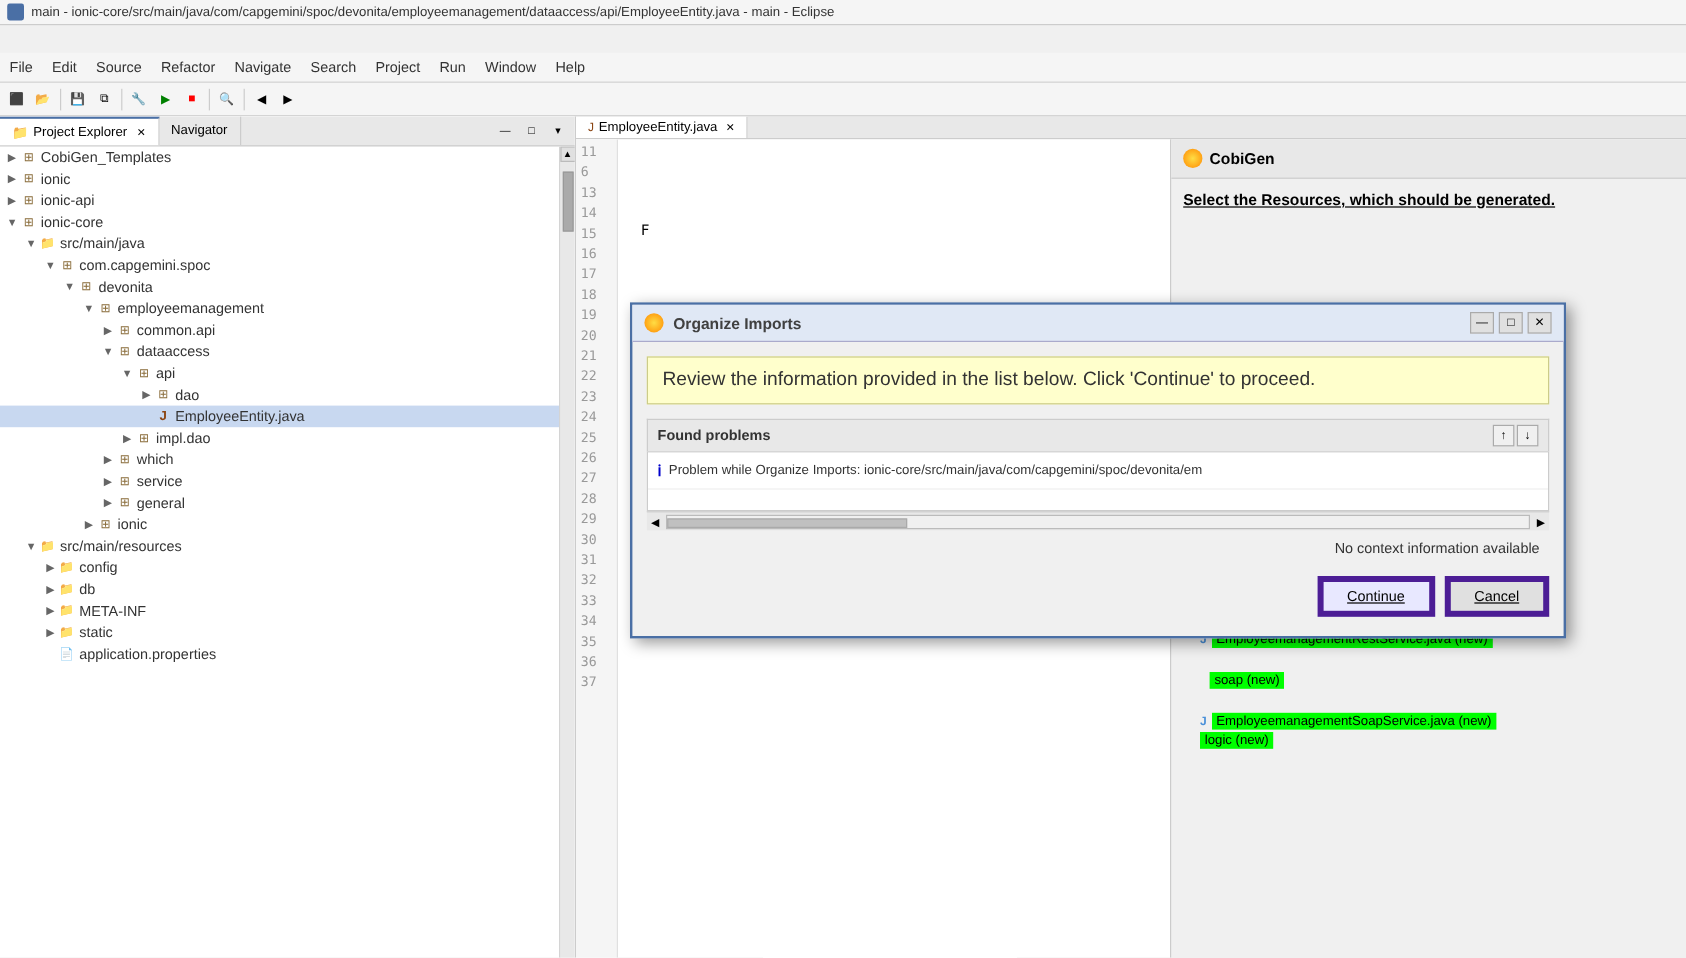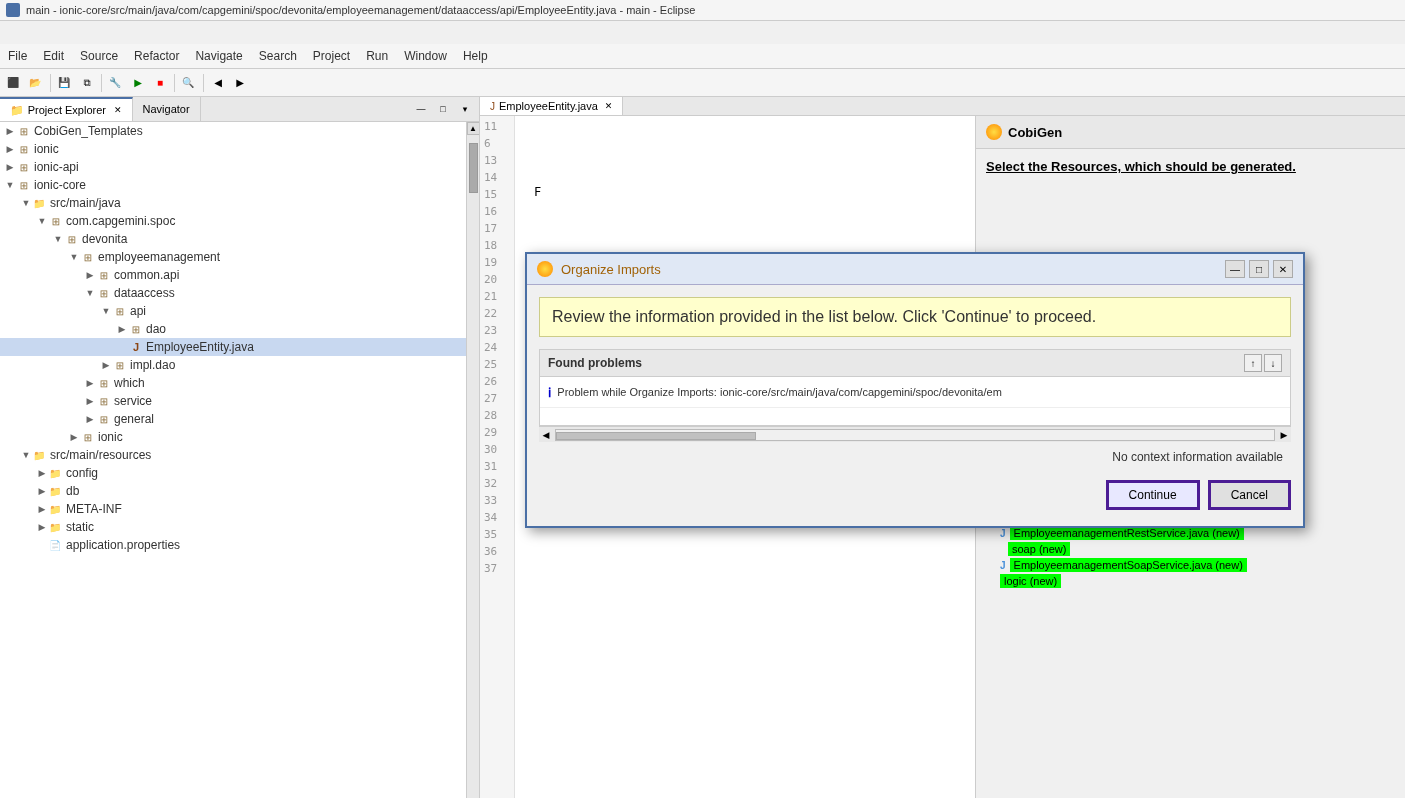--- a/index.html
+++ b/index.html
@@ -36,21 +36,21 @@
     .editor-tab { padding: 3px 10px; font-size: 11px; cursor: pointer; border-right: 1px solid #ccc; display: flex; align-items: center; gap: 4px; }
     .editor-tab.active { background: #fff; }
     .editor-content { flex: 1; display: flex; overflow: hidden; background: #fff; }
     .line-numbers { width: 35px; background: #f5f5f5; border-right: 1px solid #e0e0e0; padding: 2px 4px; font-family: monospace; font-size: 11px; color: #999; line-height: 17px; user-select: none; }
 
     
     .organize-dialog { position: absolute; top: 155px; left: 45px; width: 780px; background: #f0f0f0; border: 2px solid #4a6fa5; box-shadow: 4px 4px 12px rgba(0,0,0,0.4); z-index: 20; }
     .org-title-bar { background: #e0e8f5; display: flex; align-items: center; justify-content: space-between; padding: 6px 10px; border-bottom: 1px solid #aac; }
     .org-title-left { display: flex; align-items: center; gap: 8px; }
     .org-title-icon { width: 16px; height: 16px; border-radius: 8px; background: radial-gradient(circle, #ffdd44, #ff8800); display: inline-block; }
-    .org-title-text { font-size: 13px; font-weight: normal; color: #a16207; }
+    .org-title-text { font-size: 13px; font-weight: bold; color: #404040; }
     .org-win-btns { display: flex; gap: 4px; }
     .org-win-btn { width: 20px; height: 18px; background: #e0e0e0; border: 1px solid #aaa; display: flex; align-items: center; justify-content: center; font-size: 10px; cursor: pointer; }
 
     .org-body { padding: 12px; }
     .org-info-box { background: #ffffcc; border: 1px solid #cccc88; padding: 10px 12px; margin-bottom: 12px; font-size: 16px; color: #333; }
 
     .org-problems-header { display: flex; align-items: center; justify-content: space-between; background: #e8e8e8; border: 1px solid #ccc; border-bottom: none; padding: 4px 8px; }
     .org-problems-label { font-size: 12px; font-weight: bold; color: #333; }
     .org-problems-btns { display: flex; gap: 2px; }
     .org-sort-btn { width: 18px; height: 18px; border: 1px solid #aaa; background: #f0f0f0; display: flex; align-items: center; justify-content: center; font-size: 10px; cursor: pointer; }
@@ -59,21 +59,21 @@
     .org-problem-item { padding: 6px 8px; display: flex; align-items: center; gap: 6px; font-size: 11px; color: #333; border-bottom: 1px solid #eee; }
     .org-problem-icon { color: #0000cc; font-weight: bold; font-size: 13px; }
     .org-problem-scroll { display: flex; height: 16px; border-top: 1px solid #ccc; background: #e8e8e8; align-items: center; }
     .org-problem-scrollbar { flex: 1; height: 12px; background: #f0f0f0; margin: 2px; border: 1px solid #bbb; position: relative; }
     .org-problem-scrollbar-thumb { width: 200px; height: 8px; background: #c0c0c0; position: absolute; left: 0; top: 2px; border: 1px solid #aaa; }
     .org-scroll-arrow { width: 14px; height: 14px; display: flex; align-items: center; justify-content: center; font-size: 9px; cursor: pointer; }
 
     .org-context-text { text-align: right; padding: 8px; font-size: 12px; color: #333; }
 
     .org-buttons { display: flex; justify-content: flex-end; gap: 8px; padding: 8px 0 4px; }
-    .org-btn { padding: 5px 20px; background: #e0e0e0; border: 3px solid #4c1d95; font-size: 12px; cursor: pointer; }
+    .org-btn { padding: 5px 20px; background: #e0e0e0; border: 5px solid #4c1d95; font-size: 12px; cursor: pointer; text-decoration: underline; }
     .org-btn.primary { background: #e8e8ff; }
 
     
     .status-bar { height: 20px; background: #f0f0f0; border-top: 1px solid #ccc; display: flex; align-items: center; padding: 0 8px; font-size: 11px; color: #555; }
 
     
     .sidebar-layout { display: flex; flex: 1; overflow: hidden; }
     .sidebar-tree-container { flex: 1; overflow-y: auto; overflow-x: auto; }
     .sidebar-tree-container::-webkit-scrollbar { width: 12px; }
     .sidebar-tree-container::-webkit-scrollbar-track { background: #f0f0f0; }
@@ -381,21 +381,21 @@
 
         <div style="padding:4px 8px;margin-top:320px">
           <div style="display:flex;align-items:center;gap:4px;margin:2px 0">
             <span style="display:inline-block;width:12px"></span>
             <span style="background:#00ff00;padding:1px 4px;font-size:11px">rest (new)</span>
           </div>
           <div style="display:flex;align-items:center;gap:4px;margin:2px 0;padding-left:16px">
             <span style="font-size:10px;color:#4a90d9;font-weight:bold">J</span>
             <span style="background:#00ff00;padding:1px 4px;font-size:11px">EmployeemanagementRestService.java (new)</span>
           </div>
-          <div style="display:flex;align-items:flex-end;gap:4px;margin:2px 0;padding-left:8px">
+          <div style="display:flex;align-items:flex-end;gap:4px;margin:20px 0;padding-left:8px">
             <span style="display:inline-block;width:12px"></span>
             <span style="background:#00ff00;padding:1px 4px;font-size:11px">soap (new)</span>
           </div>
           <div style="display:flex;align-items:center;gap:4px;margin:2px 0;padding-left:16px">
             <span style="font-size:10px;color:#4a90d9;font-weight:bold">J</span>
             <span style="background:#00ff00;padding:1px 4px;font-size:11px">EmployeemanagementSoapService.java (new)</span>
           </div>
           <div style="display:flex;align-items:center;gap:4px;margin:2px 0">
             <span style="display:inline-block;width:12px"></span>
             <span style="background:#00ff00;padding:1px 4px;font-size:11px">logic (new)</span>

